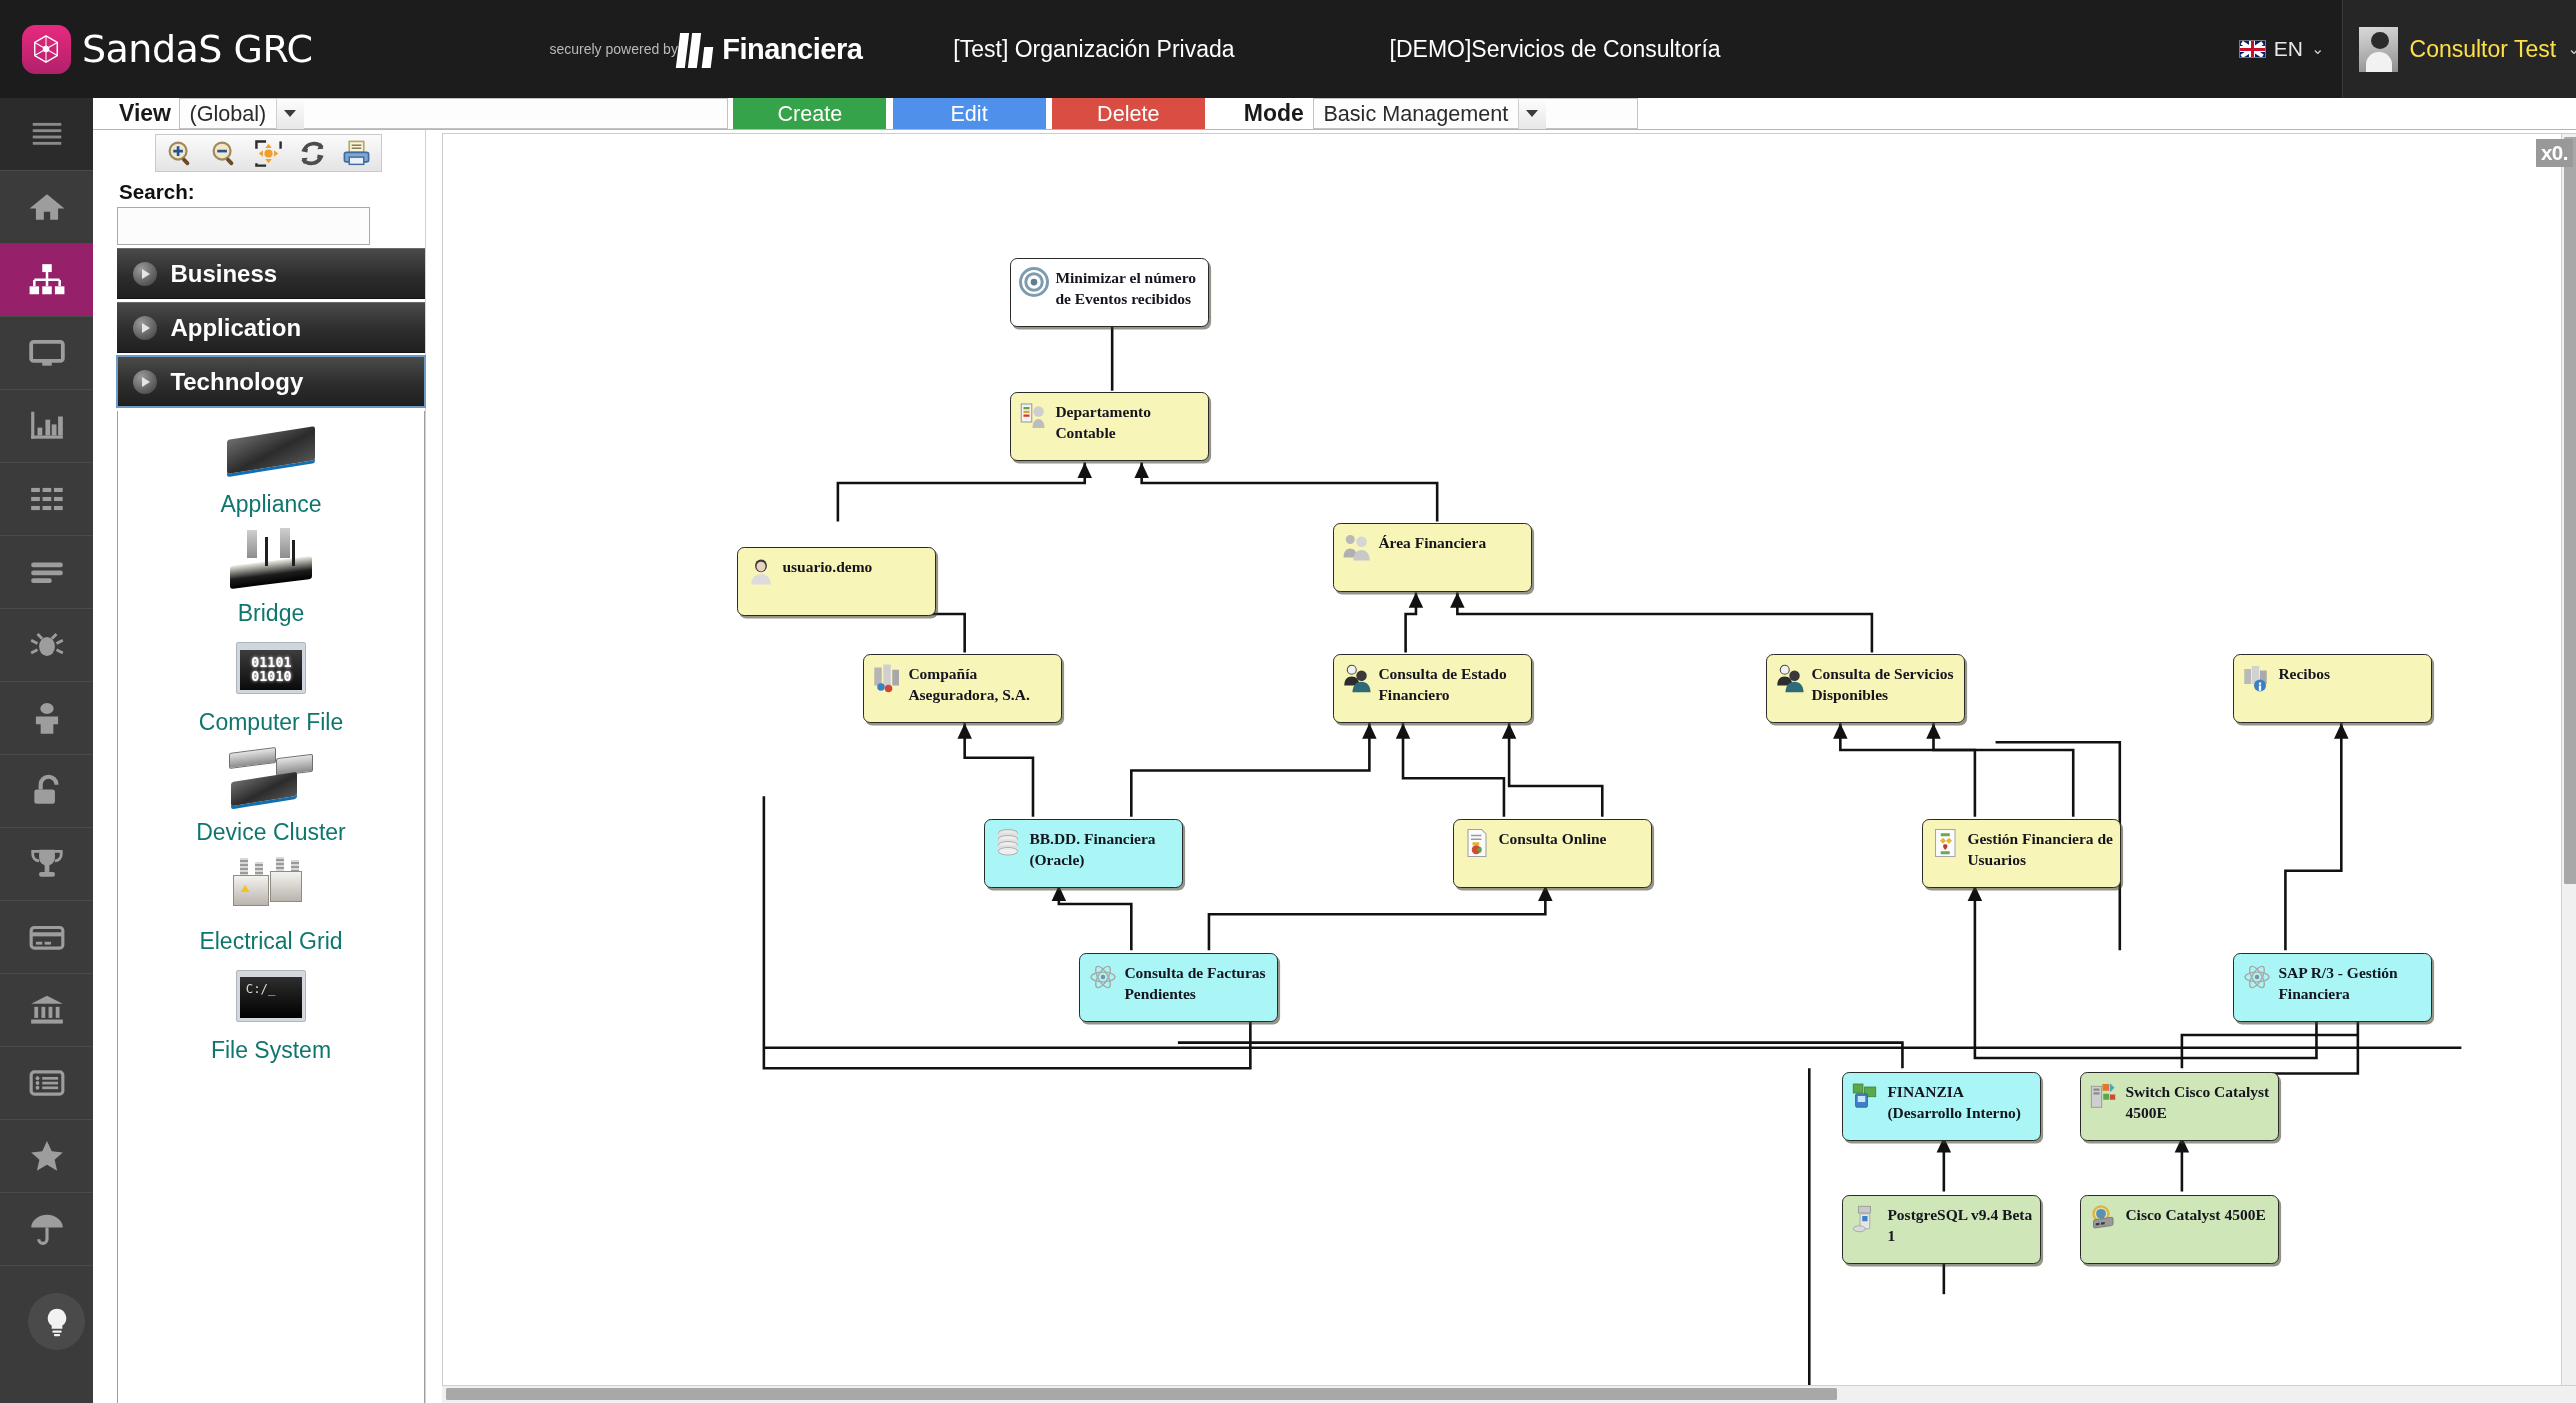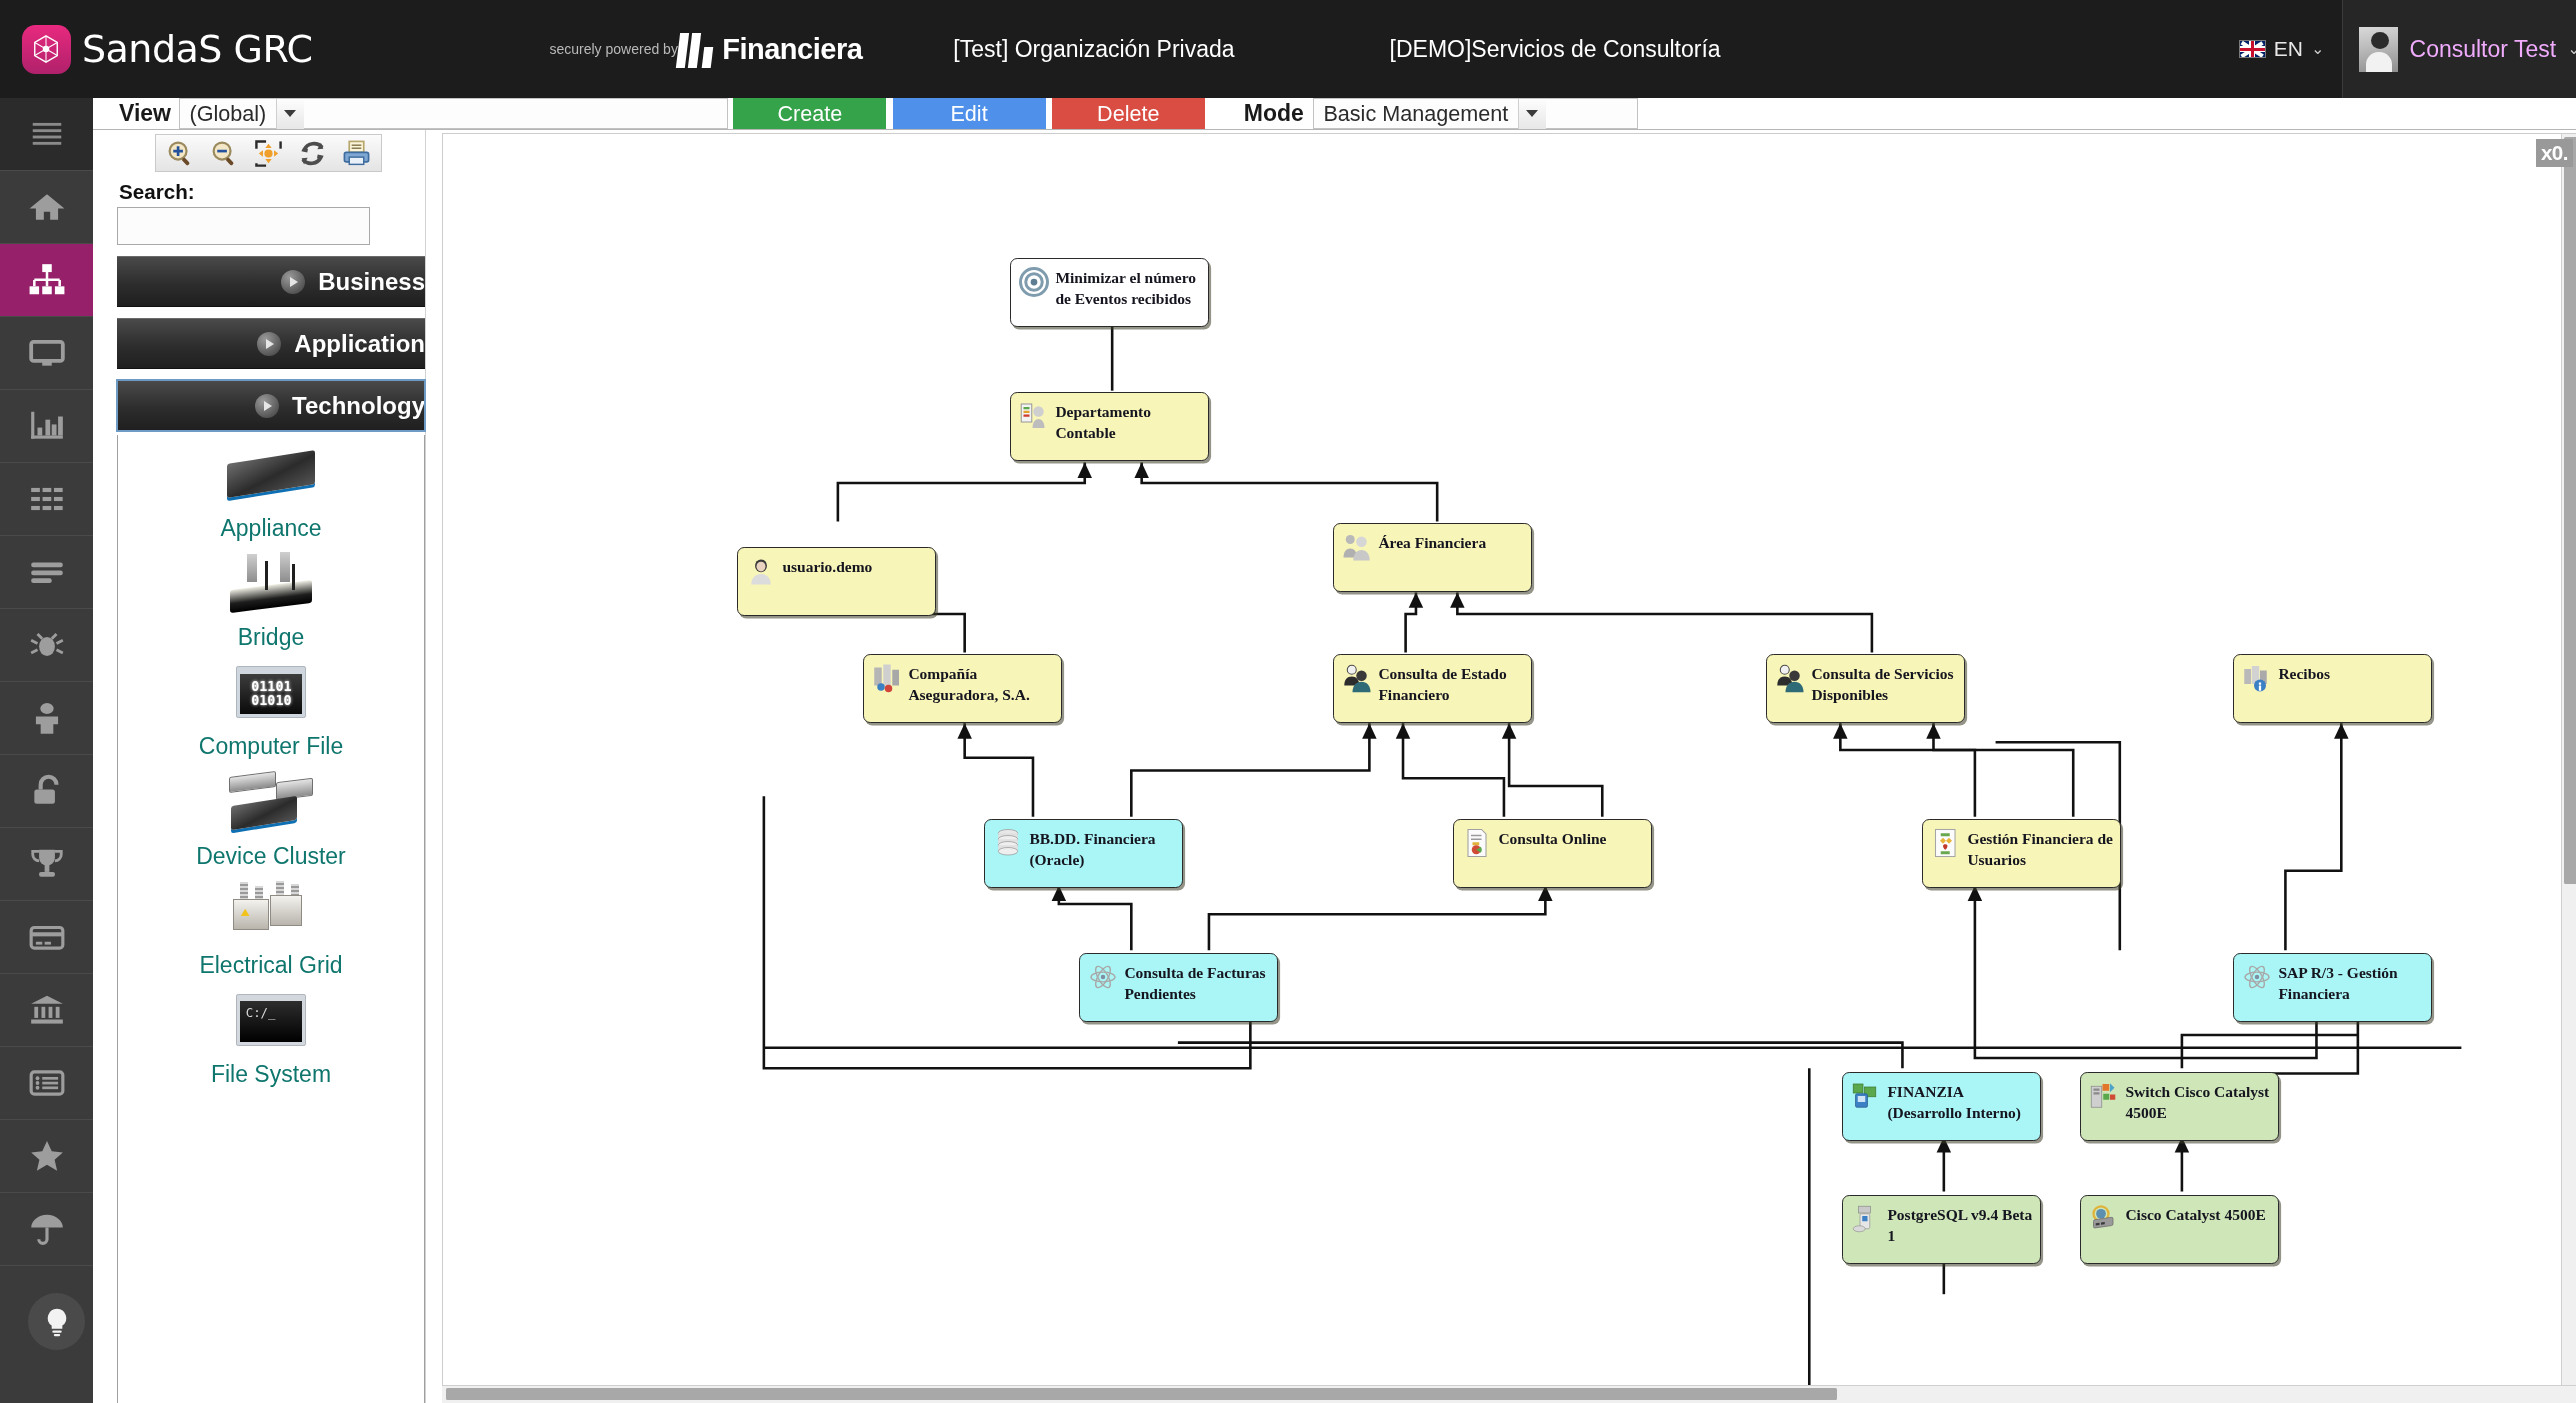--- a/index.html
+++ b/index.html
@@ -54,21 +54,21 @@
     display:flex;align-items:center;gap:11.3px;background:#262626;height:98px;
     padding:0 20.6px 0 16.5px;cursor:pointer;border-left:0.5px solid #3a3a3a;
   }
   #avatar{
     width:39px;height:45px;flex:0 0 auto;overflow:hidden;
     background:linear-gradient(170deg,#d9d9d9 0%,#bdbdbd 40%,#8e8e8e 100%);
     position:relative;
   }
   #avatar::before{content:"";position:absolute;left:11.3px;top:5.2px;width:18.5px;height:17.5px;border-radius:50%;background:#2b2b2b;}
   #avatar::after{content:"";position:absolute;left:7.2px;top:25px;width:26px;height:24px;border-radius:12.4px 12.4px 0 0;background:#f2f2f2;}
-  #user-name{ color:#f0abfc;font-size:23px;white-space:nowrap; }
+  #user-name{ color:#fde047;font-size:23px;white-space:nowrap; }
 
   
   #rail{
     position:absolute;left:0;top:98px;width:93px;bottom:0;
     background:#3b3b3b;z-index:30;
   }
   .rail-btn{
     height:73px;width:93px;display:flex;align-items:center;justify-content:center;
     border-bottom:0.5px solid #4a4a4a;cursor:pointer;position:relative;
   }
@@ -127,24 +127,24 @@
     border:0.5px solid #c9c9c9;margin:4.1px 0 0 38px;width:227px;height:38px;padding:0 3.1px;
   }
   .pal-tool{ width:44px;height:36px;display:flex;align-items:center;justify-content:center;cursor:pointer; }
   .pal-tool svg{ width:29px;height:29px; }
   #pal-search-label{ font-size:20.6px;font-weight:700;color:#111;padding:8.2px 0 3.1px 2.1px; }
   #pal-search{
     width:253px;height:38px;border:1px solid #a9a9a9;background:#fcfcfc;
     font-size:17.5px;padding:0 6.2px;font-family:"Liberation Sans",sans-serif;
   }
   .pal-cat{
-    height:51px;margin-top:11px;display:flex;align-items:center;gap:13.4px;
+    height:51px;margin-top:3px;display:flex;align-items:center;gap:13.4px;
     background:linear-gradient(180deg,#4a4a4a 0%,#2d2d2d 55%,#1f1f1f 100%);
     color:#fff;font-size:24px;font-weight:700;padding-left:16px;cursor:pointer;
-    border-top:0.5px solid #6a6a6a;border-bottom:0.5px solid #111;justify-content:flex-end;
+    border-top:0.5px solid #6a6a6a;border-bottom:0.5px solid #111;
   }
   .pal-cat.selected{ outline:2.6px solid #6e9bc5; outline-offset:-1.5px; }
   .cat-play{
     width:24px;height:24px;border-radius:50%;flex:0 0 auto;
     background:radial-gradient(circle at 35% 30%,#9a9a9a,#3a3a3a);
     display:flex;align-items:center;justify-content:center;
   }
   .cat-play i{ border-left:8.2px solid #e6e6e6;border-top:5.2px solid transparent;border-bottom:5.2px solid transparent;margin-left:2.6px; }
   #pal-items{
     margin-top:4.1px;border:0.5px solid #9f9f9f;border-top:0;height:1005px;overflow:hidden;background:#fff;

